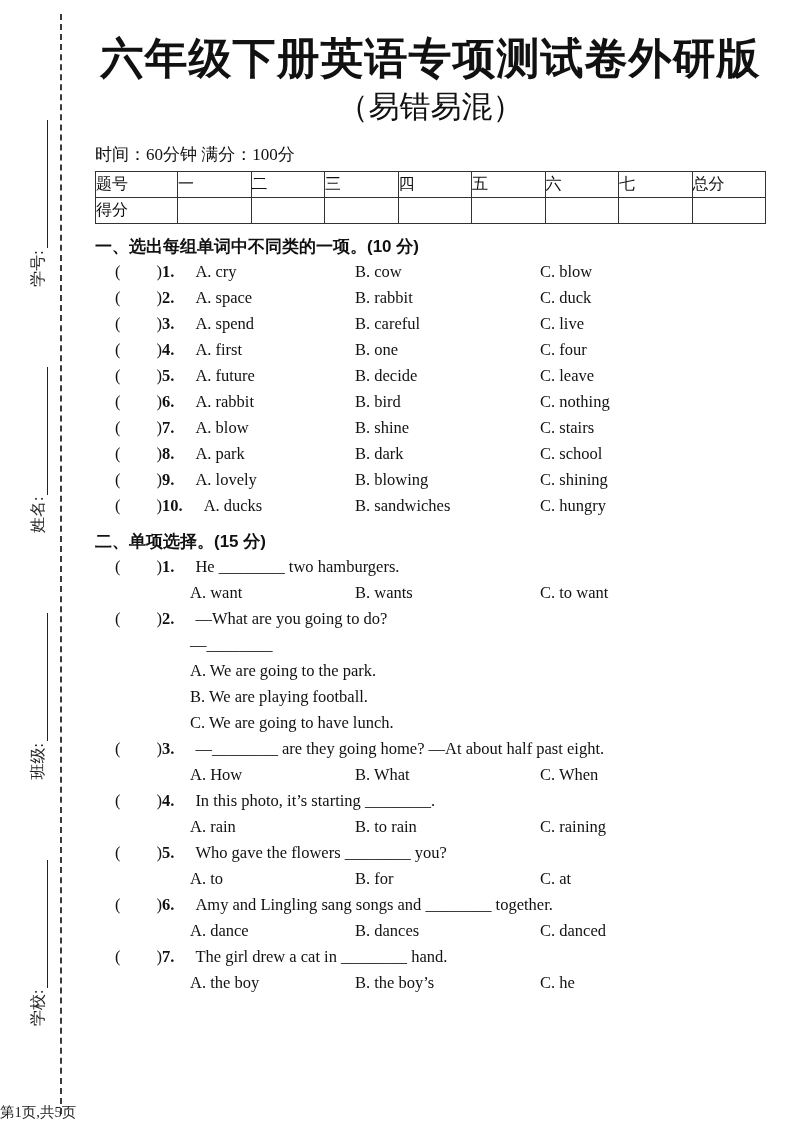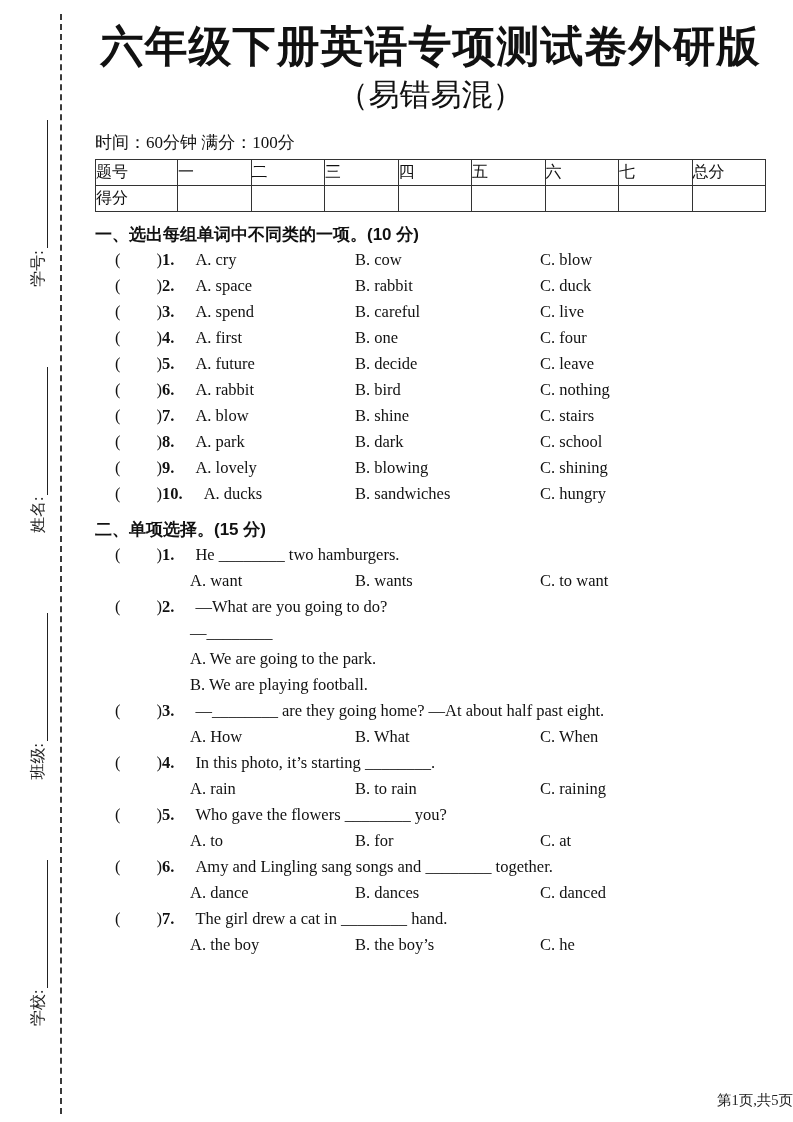--- a/index.html
+++ b/index.html
@@ -20,21 +20,21 @@
   }
   .seal-group { display:flex; align-items:flex-end; white-space:nowrap; }
   .seal-group + .seal-group { margin-left:80px; }
   .seal-group:first-child { margin-left:88px; }
   .seal-label { font-size:16px; color:#222; line-height:20px; }
   .seal-blank { display:inline-block; width:128px; height:19px;
     border-bottom:1.6px solid #222; margin-left:2px; }
   
   .content { position:absolute; left:95px; top:0; width:671px; }
   .title { text-align:center; font-weight:bold; font-size:43px;
-    line-height:54px; margin-top:20px; letter-spacing:1px; }
+    line-height:54px; margin-top:32px; letter-spacing:1px; }
   .subtitle { text-align:center; font-size:31px; line-height:42px;
     }
   .meta { text-align:left; font-size:17px; line-height:22px; margin-top:16px; }
   table.score { border-collapse:collapse; width:100%; margin-top:5px;
     table-layout:fixed; }
   table.score td { border:1.6px solid #333; height:25px; text-align:left;
     font-size:16px; padding:0; }
   table.score col.c0 { width:82px; }
   
   .sec-heading { font-family:"Liberation Sans","DejaVu Sans",sans-serif;
@@ -43,22 +43,22 @@
     margin-left:20px; font-size:16.5px; line-height:26px; }
   .q-stem { margin-left:20px; font-size:16.5px; line-height:26px;
     white-space:nowrap; }
   .opt-row { display:grid; grid-template-columns:165px 185px 1fr;
     margin-left:95px; font-size:16.5px; line-height:26px; }
   .opt-line { margin-left:95px; font-size:16.5px; line-height:26px; }
   .paren { font-size:16.5px; }
   .paren-gap { display:inline-block; width:36px; }
   .qnum { font-weight:bold; }
   .after-num { margin-left:21px; }
-  .footer { position:absolute; left:0; bottom:12px; width:793px;
-    text-align:right; font-size:14.5px; color:#222; }
+  .footer { position:absolute; left:0; bottom:0; width:793px;
+    text-align:left; font-size:14.5px; color:#222; }
 </style>
 </head>
 <body>
 
 <div class="page">
 
   <div class="seal-dashed"></div>
   <div class="seal-rotated">
     <span class="seal-group">
       <span class="seal-label">学校:</span>
@@ -185,20 +185,21 @@
       <span>B. wants</span>
       <span>C. to want</span>
     </div>
 
     <div class="q-stem">
       <span class="paren">(</span><span class="paren-gap"></span><span class="paren">)</span><b class="qnum">2.</b><span class="after-num">—What are you going to do?</span>
     </div>
     <div class="opt-line">—________</div>
     <div class="opt-line">A. We are going to the park.</div>
     <div class="opt-line">B. We are playing football.</div>
+    <div class="opt-line">C. We are going to have lunch.</div>
 
     <div class="q-stem">
       <span class="paren">(</span><span class="paren-gap"></span><span class="paren">)</span><b class="qnum">3.</b><span class="after-num">—________ are they going home? —At about half past eight.</span>
     </div>
     <div class="opt-row">
       <span>A. How</span>
       <span>B. What</span>
       <span>C. When</span>
     </div>
 

